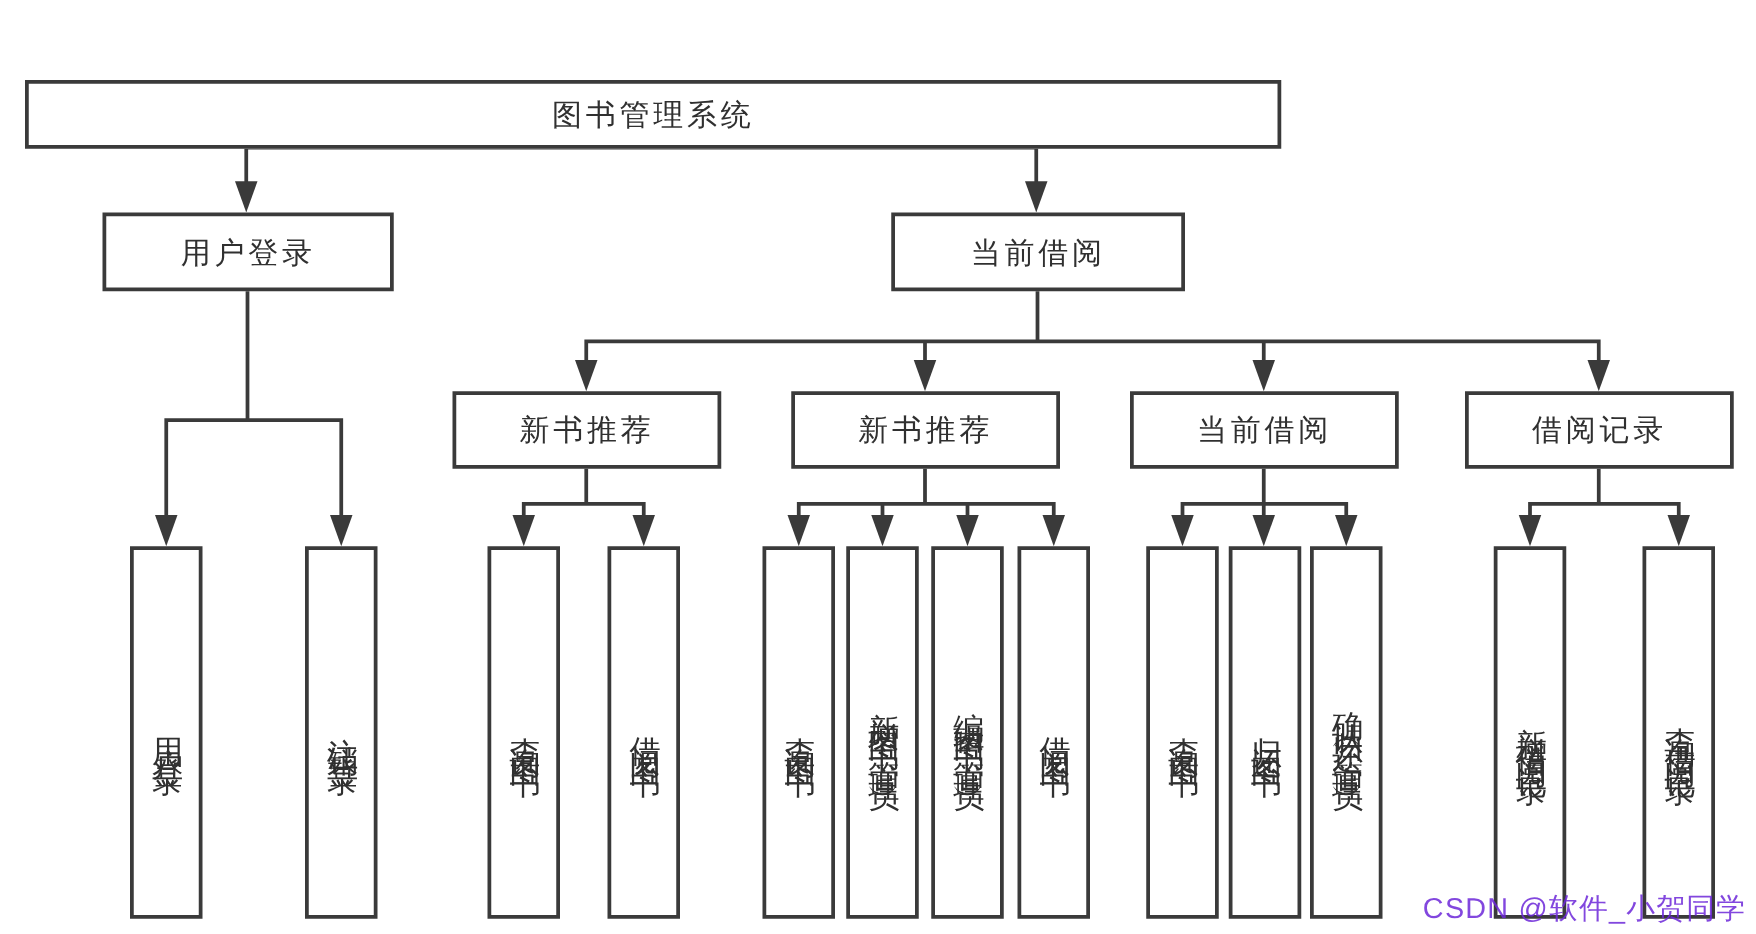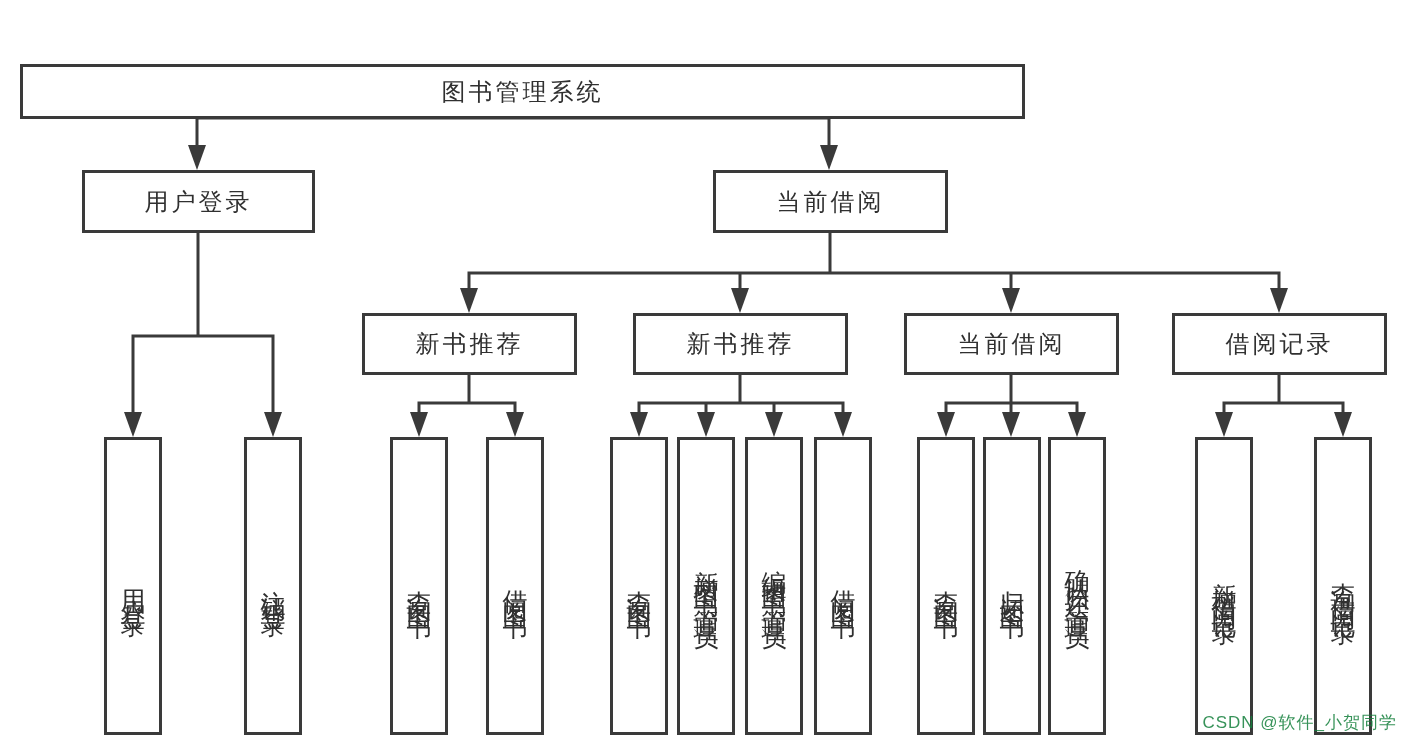--- a/index.html
+++ b/index.html
@@ -39,23 +39,23 @@
     font-size: 25px;
     letter-spacing: 8px;
     line-height: 1;
     white-space: nowrap;
   }
   .watermark {
     position: absolute;
     right: 8px;
     top: 711px;
     z-index: 3;
-    font-size: 17px;
+    font-size: 23px;
     letter-spacing: 1px;
-    color: #15803d;
+    color: #6d28d9;
     opacity: 0.85;
     white-space: nowrap;
   }
 </style>
 </head>
 <body>
 
 <div class="canvas">
 
   <svg class="connectors" viewBox="0 0 1405 747" xmlns="http://www.w3.org/2000/svg">

